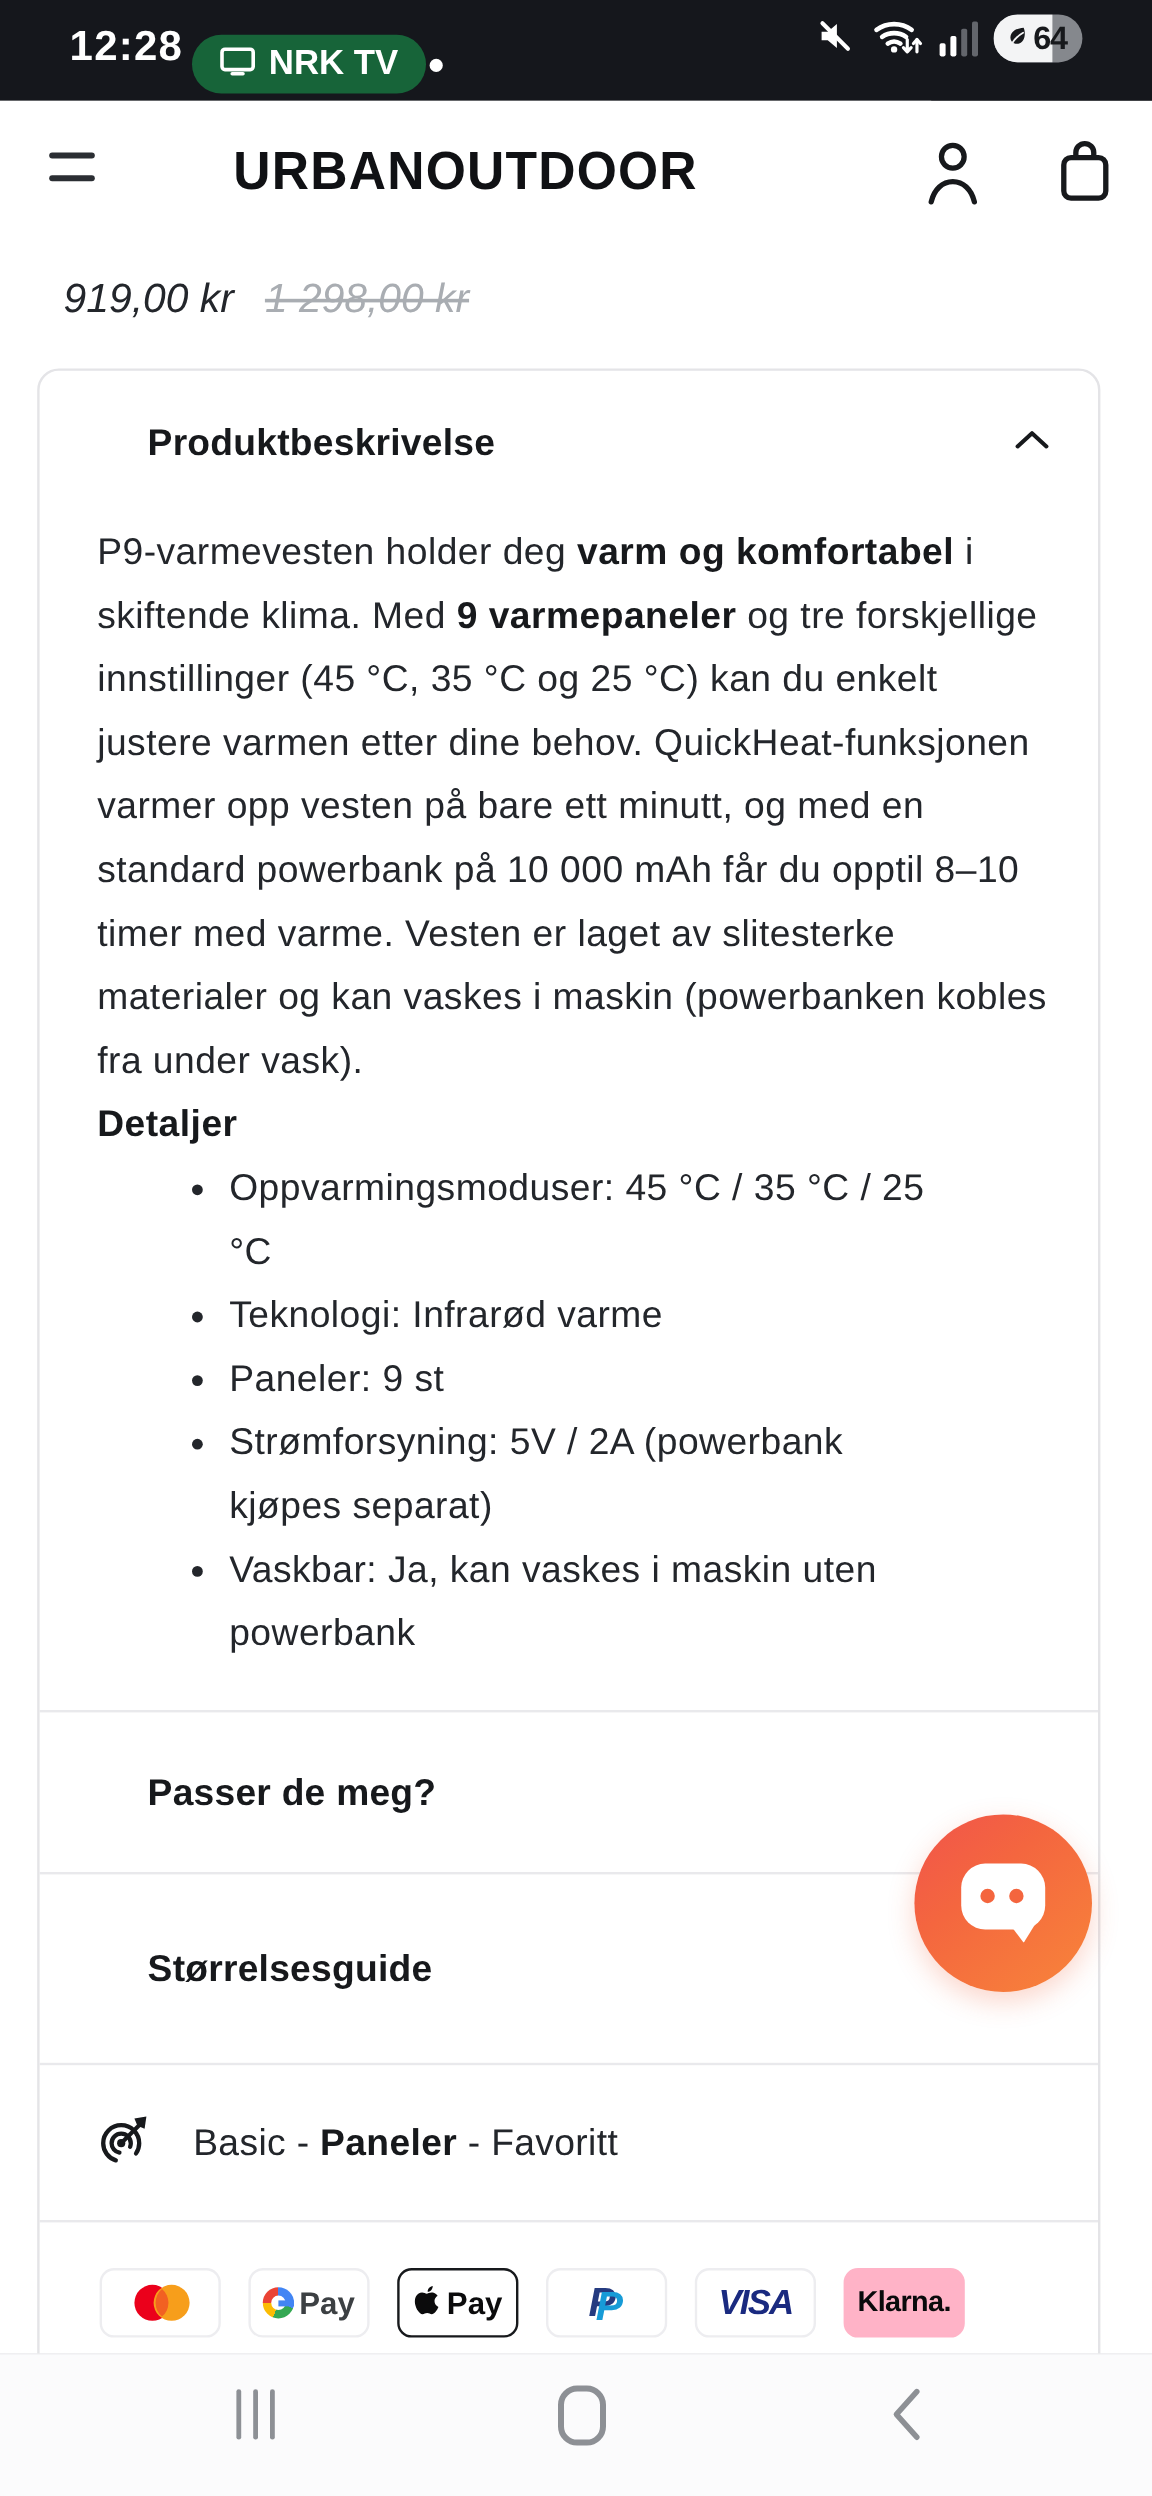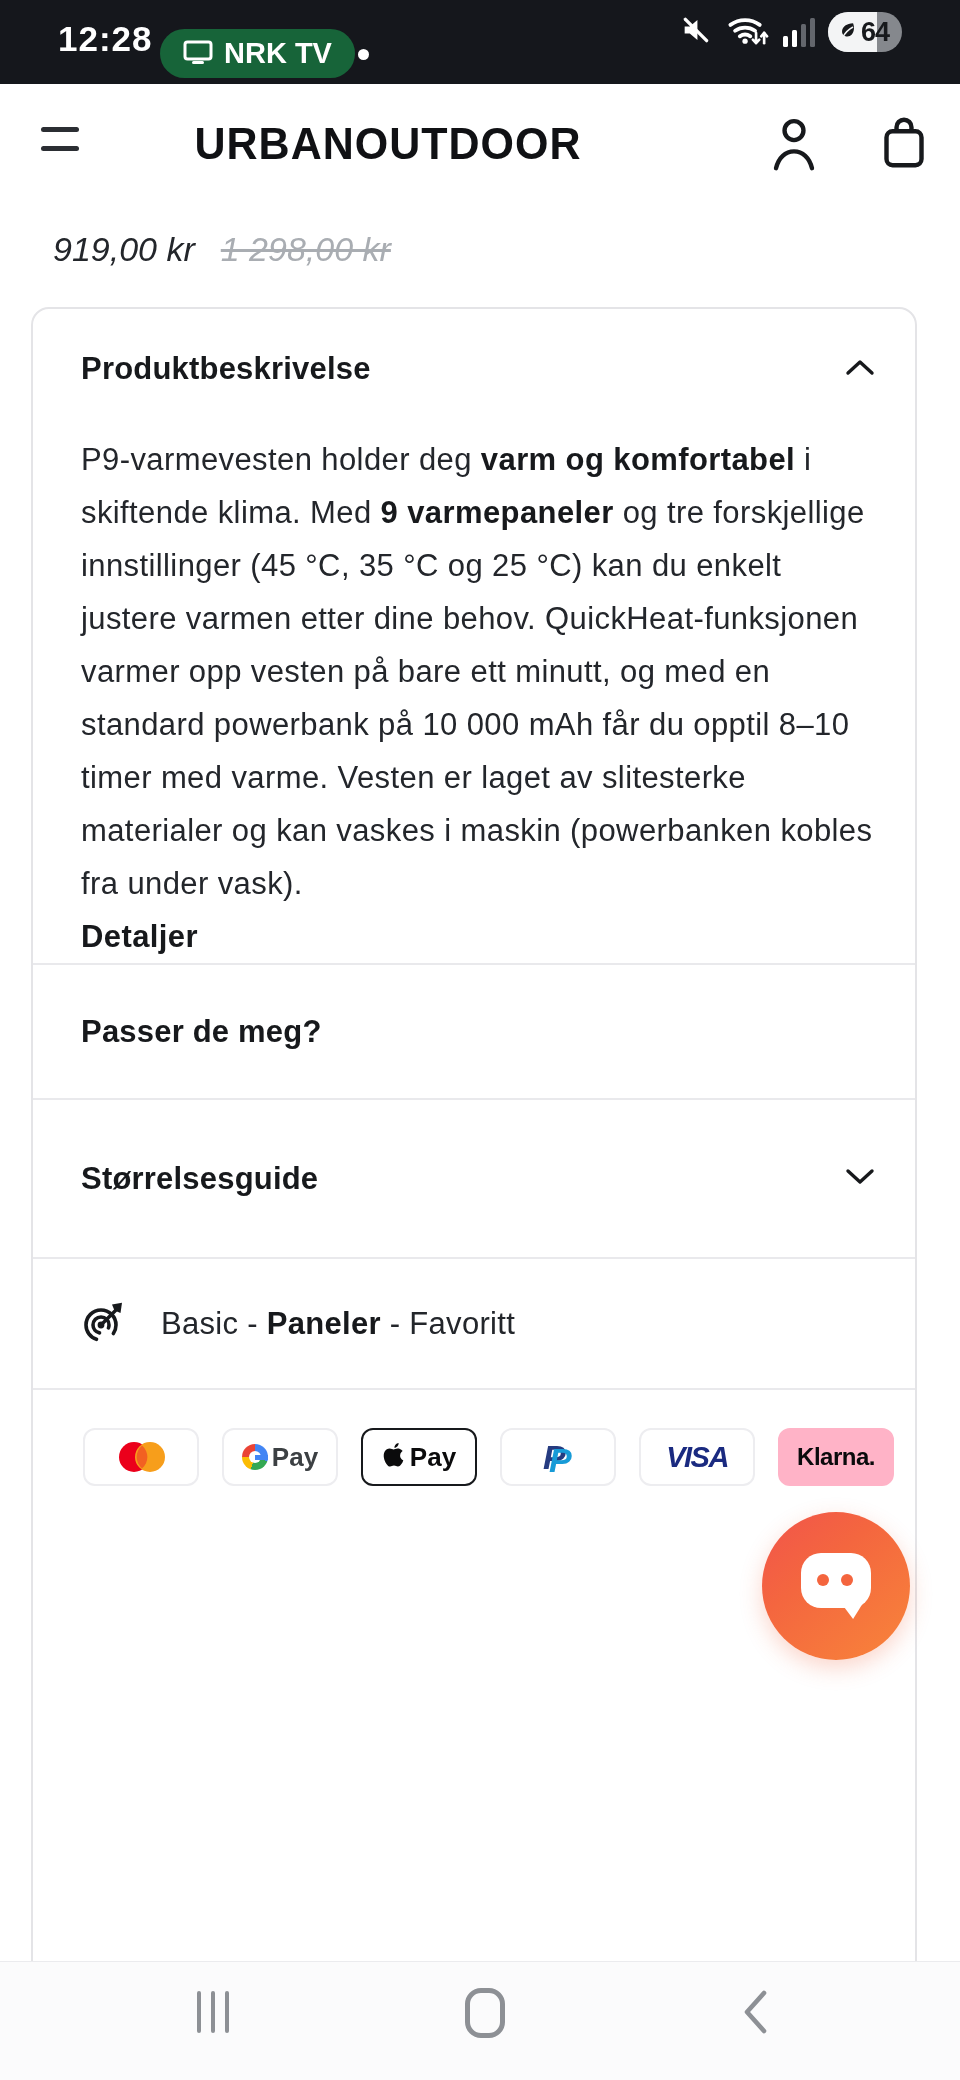--- a/index.html
+++ b/index.html
@@ -33,38 +33,38 @@
   .account-btn{position:absolute;left:766px;top:30px;width:56px;height:60px;cursor:pointer;}
   .bag-btn{position:absolute;left:876px;top:28px;width:56px;height:62px;cursor:pointer;}
   
   .price-row{position:absolute;left:53px;top:230px;display:flex;align-items:baseline;gap:26px;font-size:34px;font-style:italic;}
   .price-current{color:#23262b;}
   .price-original{color:#a9adb2;text-decoration:line-through;text-decoration-thickness:2.5px;}
   
   .card{position:absolute;left:31px;top:307px;width:886px;height:1762px;background:#fff;
     border:2px solid #e4e4e7;border-radius:18px;box-sizing:border-box;}
   .acc-header{display:flex;justify-content:space-between;align-items:center;
-    padding:0 40px 0 48px;cursor:pointer;}
+    padding:0 40px 0 48px;cursor:pointer;margin-left:42px;}
   .sec-title{font-size:31px;font-weight:700;color:#17191c;letter-spacing:0.2px;}
   .hdr-product{padding-top:42px;}
   .description{margin:46px 48px 0 48px;width:795px;font-size:31px;line-height:53px;
     letter-spacing:0.4px;color:#23262b;}
   .description b,.details-heading{font-weight:700;color:#17191c;}
   .details-heading{margin:0 48px;font-size:31px;line-height:53px;letter-spacing:0.4px;}
   ul.details{margin:0 0 38px 0;padding:0 116px 0 152px;font-size:31px;line-height:53px;
     letter-spacing:0.4px;color:#23262b;}
   ul.details li{padding-left:6px;}
   .divider{border-top:2px solid #e9e9ec;}
   .sec-fit{height:133px;}
   .sec-size{height:157px;justify-content:space-between;}
   .sec-tier{height:129px;display:flex;align-items:center;gap:36px;padding:0 48px;}
   .tier-text{font-size:31px;letter-spacing:0.3px;color:#23262b;}
   .tier-text b{font-weight:700;color:#17191c;}
   .sec-pay{display:flex;gap:23px;padding:38px 0 0 50px;}
-  .pay-badge{width:116px;height:58px;background:#fff;border:2px solid #ededf0;border-radius:12px;
+  .pay-badge{width:101px;height:58px;background:#fff;border:2px solid #ededf0;border-radius:12px;
     display:flex;align-items:center;justify-content:center;gap:4px;box-sizing:border-box;overflow:hidden;}
   .pay-badge.apple{border-color:#17191c;}
   .pay-badge.klarna{background:#ffb3c7;border-color:#ffb3c7;}
   .gpay-g{width:26px;height:26px;border-radius:50%;position:relative;flex:none;
     background:conic-gradient(from -90deg,#ea4335 0 90deg,#4285f4 90deg 200deg,#34a853 200deg 290deg,#fbbc04 290deg 360deg);}
   .gpay-g::after{content:"";position:absolute;inset:7px;background:#fff;border-radius:50%;}
   .gpay-g::before{content:"";position:absolute;right:0;top:11px;width:13px;height:5px;background:#4285f4;z-index:1;}
   .gpay-label{font-size:26px;font-weight:600;color:#3c4043;}
   .applepay-label{font-size:26px;font-weight:600;color:#0b0b0c;}
   .pp-wrap{position:relative;width:30px;height:36px;}
@@ -177,20 +177,28 @@
     <span class="sec-title">Produktbeskrivelse</span>
     <span>
       <svg width="30" height="17" viewBox="0 0 30 17">
           <polyline points="3,14 15,3 27,14" fill="none" stroke="#17191c" stroke-width="3.4" stroke-linecap="round" stroke-linejoin="round"></polyline>
         </svg>
     </span>
   </div>
 
   <p class="description"><span>P9-varmevesten holder deg </span><b>varm og komfortabel</b><span> i skiftende klima. Med </span><b>9 varmepaneler</b><span> og tre forskjellige innstillinger (45 °C, 35 °C og 25 °C) kan du enkelt justere varmen etter dine behov. QuickHeat-funksjonen varmer opp vesten på bare ett minutt, og med en standard powerbank på 10 000 mAh får du opptil 8–10 timer med varme. Vesten er laget av slitesterke materialer og kan vaskes i maskin (powerbanken kobles fra under vask).</span></p>
   <div class="details-heading">Detaljer</div>
+  <ul class="details">
+
+  <li>Oppvarmingsmoduser: 45 °C / 35 °C / 25 °C</li>
+      <li>Teknologi: Infrarød varme</li>
+      <li>Paneler: 9 st</li>
+      <li>Strømforsyning: 5V / 2A (powerbank kjøpes separat)</li>
+      <li>Vaskbar: Ja, kan vaskes i maskin uten powerbank</li>
+    </ul>
 
   <div class="divider"></div>
 
   <div class="acc-header sec-fit">
     <span class="sec-title">Passer de meg?</span>
   </div>
 
   <div class="divider"></div>
 
   <div class="acc-header sec-size">

